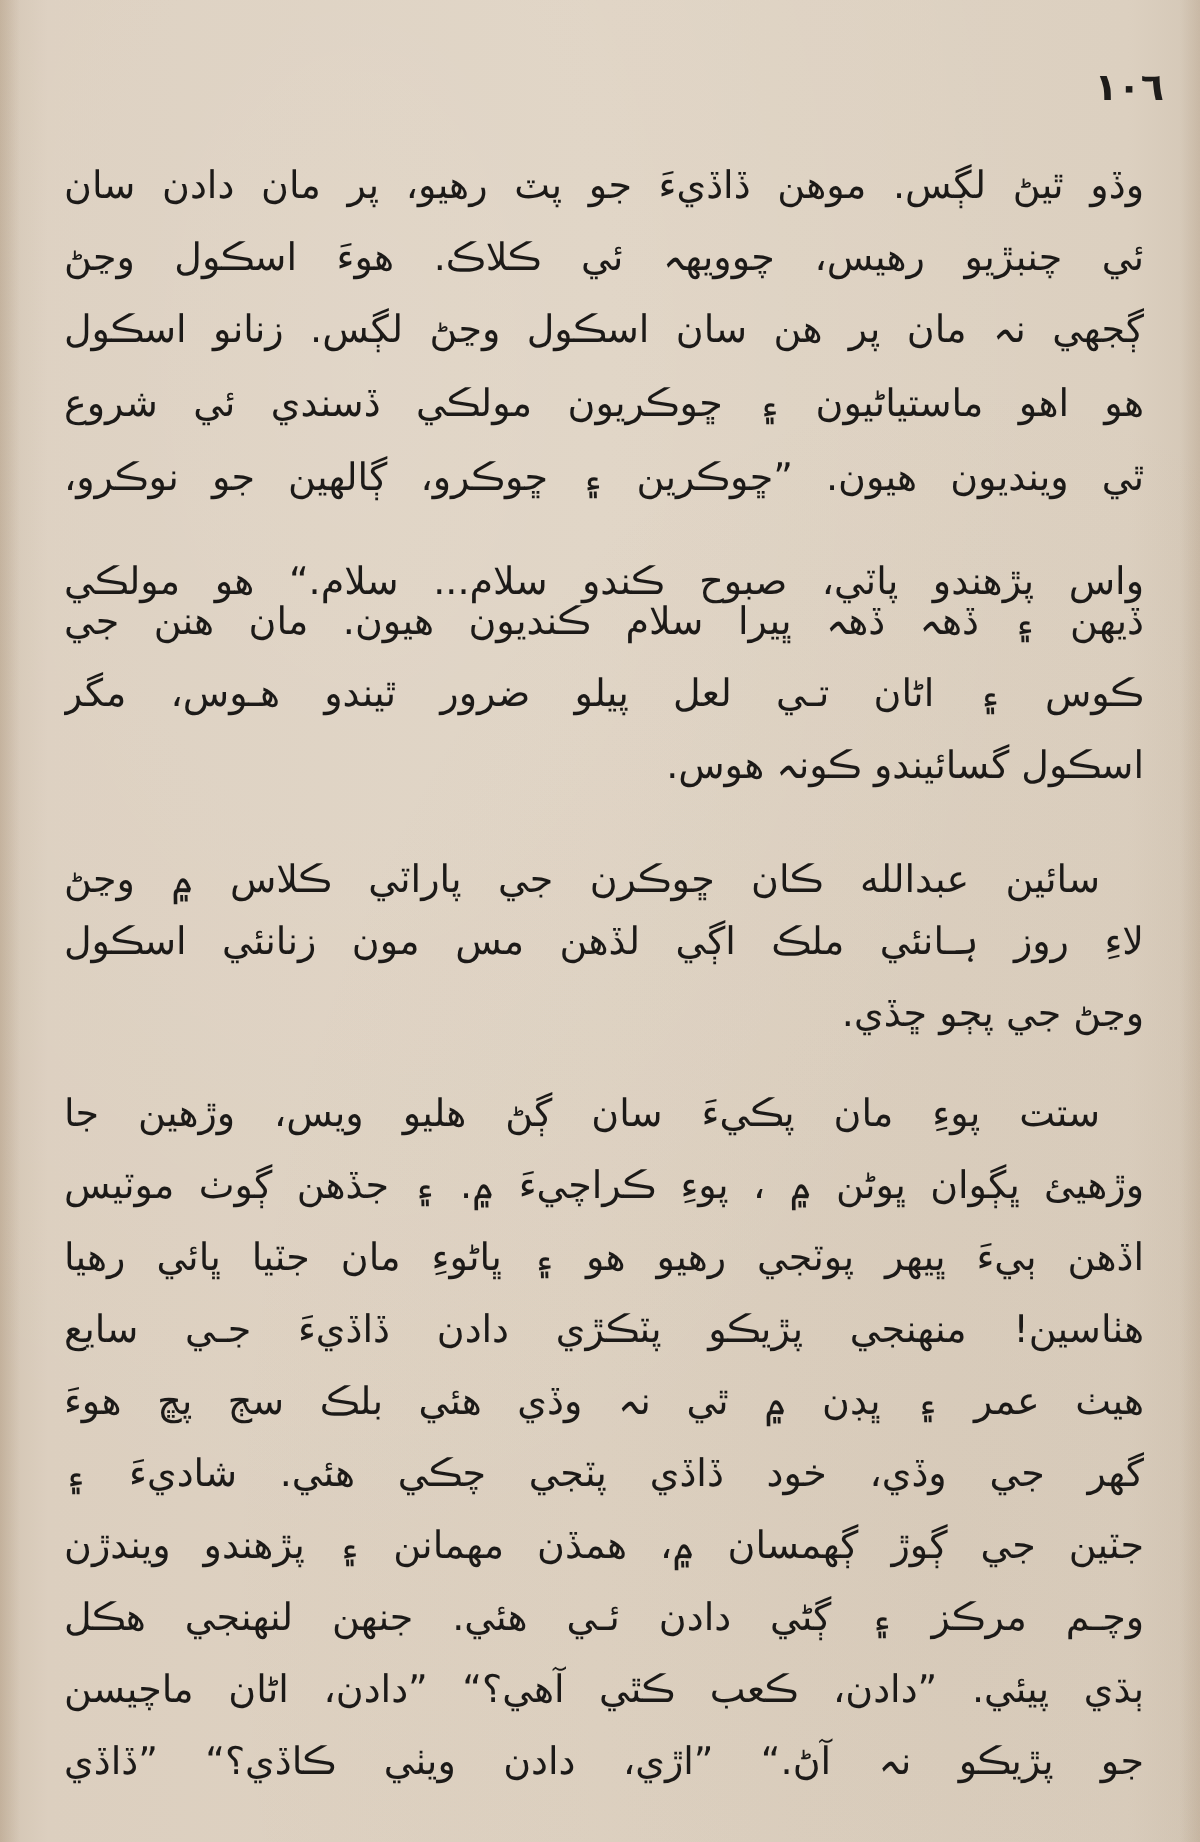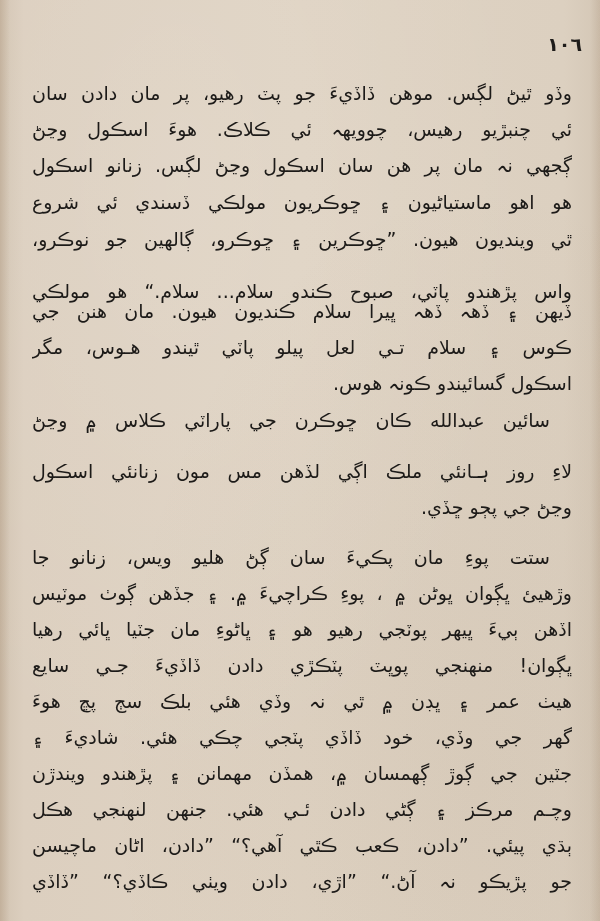--- a/index.html
+++ b/index.html
@@ -89,31 +89,31 @@
 
   <div class="text-block">
 
     <div class="line" style="top:74px">وڏو ٿيڻ لڳس. موهن ڏاڏيءَ جو پٽ رهيو، پر مان دادن سان</div>
     <div class="line" style="top:110px">ئي چنبڙيو رهيس، چوويهہ ئي ڪلاڪ. هوءَ اسڪول وڃڻ</div>
     <div class="line" style="top:146px">ڳجهي نہ مان پر هن سان اسڪول وڃڻ لڳس. زنانو اسڪول</div>
     <div class="line" style="top:183px">هو اهو ماستياڻيون ۽ ڇوڪريون مولڪي ڏسندي ئي شروع</div>
     <div class="line" style="top:220px">ٿي وينديون هيون. ”ڇوڪرين ۽ ڇوڪرو، ڳالهين جو نوڪرو،</div>
     <div class="line" style="top:272px">واس پڙهندو پاٽي، صبوح ڪندو سلام... سلام.“ هو مولڪي</div>
     <div class="line" style="top:292px">ڏيهن ۽ ڏهہ ڏهہ ڀيرا سلام ڪنديون هيون. مان هنن جي</div>
-    <div class="line" style="top:328px">ڪوس ۽ سلام تـي لعل پيلو پاٽي ٿيندو هـوس، مگر</div>
+    <div class="line" style="top:328px">ڪوس ۽ اڻان تـي لعل پيلو ضرور ٿيندو هـوس، مگر</div>
     <div class="line last" style="top:364px">اسڪول گسائيندو ڪونہ هوس.</div>
 
-    <div class="line indent" style="top:401px">سائين عبدالله ڪان ڇوڪرن جي پاراٽي ڪلاس ۾ وڃڻ</div>
+    <div class="line indent" style="top:421px">سائين عبدالله ڪان ڇوڪرن جي پاراٽي ڪلاس ۾ وڃڻ</div>
     <div class="line" style="top:452px">لاءِ روز ہـانئي ملڪ اڳي لڏهن مس مون زنانئي اسڪول</div>
     <div class="line last" style="top:488px">وڃڻ جي پڄو ڇڏي.</div>
 
-    <div class="line indent" style="top:538px">ستت پوءِ مان پڪيءَ سان ڳڻ هليو ويس، زنانو جا</div>
+    <div class="line indent" style="top:538px">ستت پوءِ مان پڪيءَ سان ڳڻ هليو ويس، وڙهين جا</div>
     <div class="line" style="top:574px">وڙهيئ ڀڳوان ڀوڻن ۾ ، پوءِ ڪراچيءَ ۾. ۽ جڏهن ڳوٺ موٽيس</div>
     <div class="line" style="top:610px">اڏهن ٻيءَ ڀيهر پوٽجي رهيو هو ۽ ڀاڻوءِ مان جٽيا ڀائي رهيا</div>
-    <div class="line" style="top:646px">ڀڳوان! منهنجي پوڀٽ پٽڪڙي دادن ڏاڏيءَ جـي سايع</div>
+    <div class="line" style="top:646px">هٺاسين! منهنجي پڙيڪو پٽڪڙي دادن ڏاڏيءَ جـي سايع</div>
     <div class="line" style="top:682px">هيٺ عمر ۽ ڀڊن ۾ ٿي نہ وڏي هئي بلڪ سڄ پڇ هوءَ</div>
     <div class="line" style="top:718px">گهر جي وڏي، خود ڏاڏي پٽجي چڪي هئي. شاديءَ ۽</div>
     <div class="line" style="top:754px">جٽين جي ڳوڙ ڳهمسان ۾، همڏن مهمانن ۽ پڙهندو ويندڙن</div>
     <div class="line" style="top:790px">وچـم مرڪز ۽ ڳڻي دادن ئـي هئي. جنهن لنهنجي هڪل</div>
     <div class="line" style="top:826px">ٻڌي پيئي. ”دادن، ڪعب ڪٿي آهي؟“ ”دادن، اڻان ماچيسن</div>
     <div class="line" style="top:862px">جو پڙيڪو نہ آڻ.“ ”اڙي، دادن ويٺي ڪاڏي؟“ ”ڏاڏي</div>
   </div>
 </div>
 
 </body></html>

